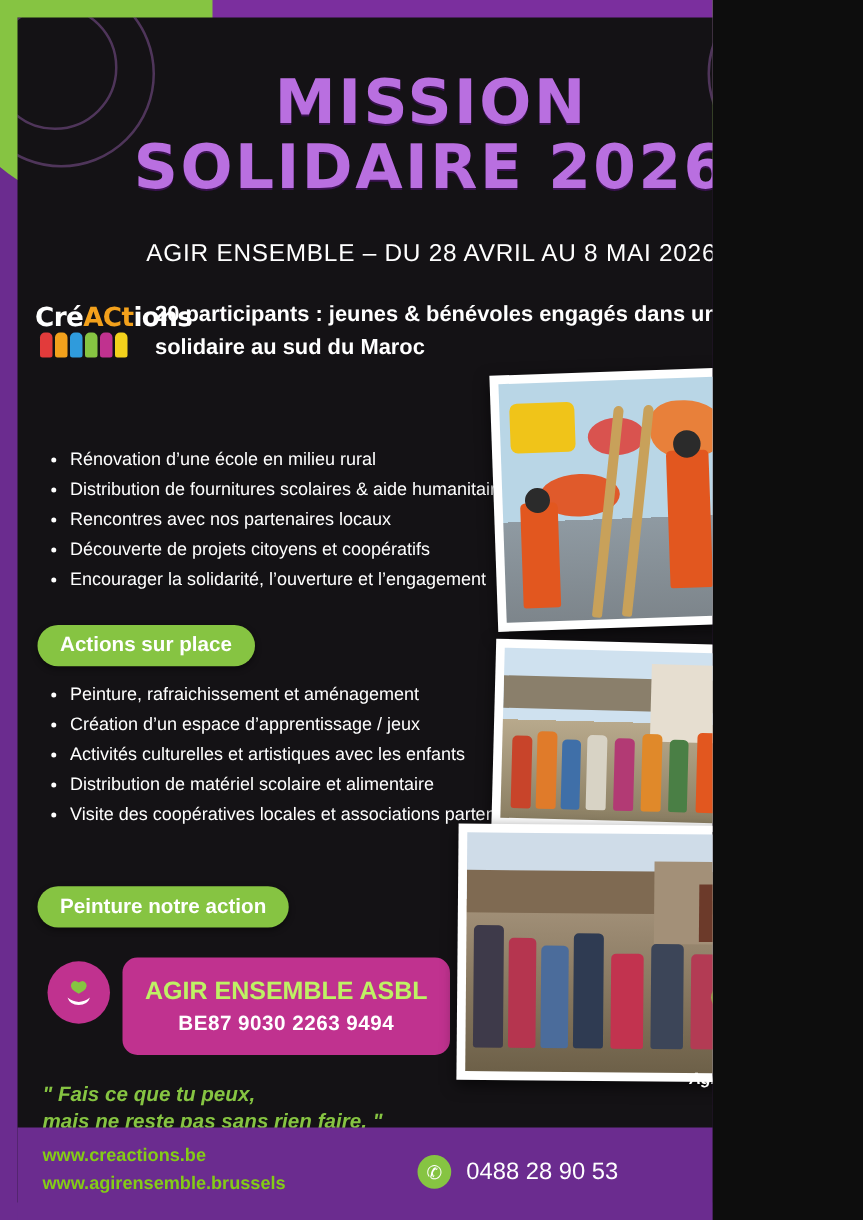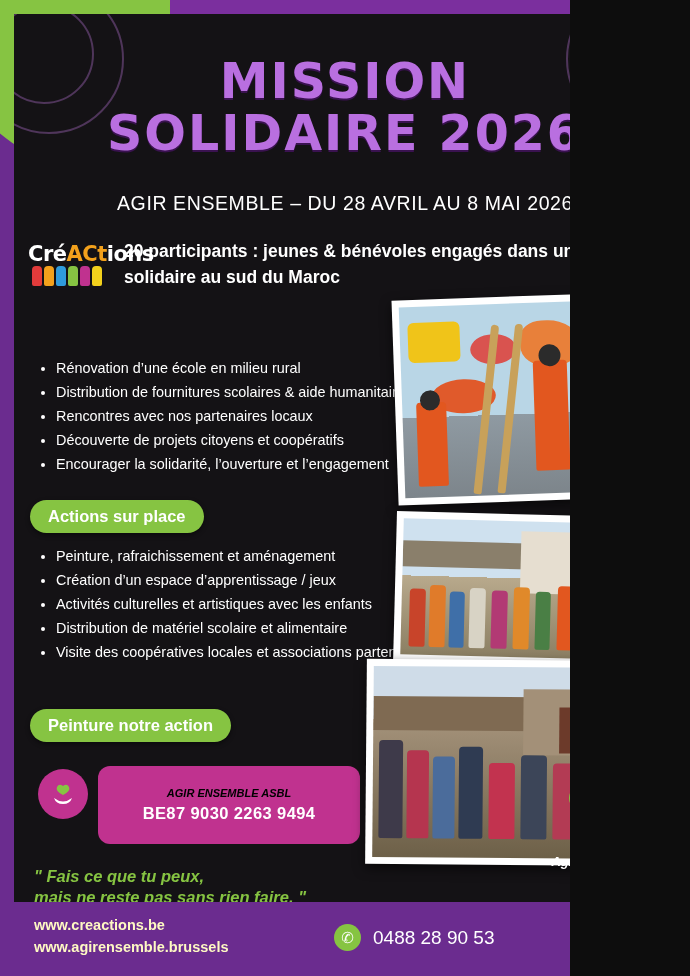--- a/index.html
+++ b/index.html
@@ -137,21 +137,21 @@
   .donate {
     position: absolute;
     left: 84px; top: 752px;
     width: 262px; height: 78px;
     background: #c0328f;
     border-radius: 12px;
     display: flex; flex-direction: column;
     align-items: center; justify-content: center;
     gap: 5px;
   }
-  .donate .org { color: #000000; font-weight: bold; font-size: 11px; font-style: italic; }
+  .donate .org { color: #bef264; font-weight: bold; font-size: 20px; }
   .donate .iban { color: #ffffff; font-weight: bold; font-size: 16.5px; letter-spacing: 0.4px; }
   .hand-badge {
     position: absolute;
     left: 24px; top: 755px;
     width: 50px; height: 50px;
     border-radius: 50%;
     background: #c0328f;
     display: flex; align-items: center; justify-content: center;
   }
   
@@ -166,21 +166,21 @@
   }
   
   .footer {
     position: absolute;
     left: 14px; bottom: 0;
     width: 662px; height: 74px;
     background: #6b2c8f;
   }
   .footer .links {
     position: absolute; left: 20px; top: 13px;
-    color: #fef9c3; font-weight: bold; font-size: 14.5px; line-height: 1.5;
+    color: #84cc16; font-weight: bold; font-size: 14.5px; line-height: 1.5;
   }
   .footer .phone {
     position: absolute; left: 320px; top: 22px;
     display: flex; align-items: center; gap: 12px;
     color: #ffffff; font-size: 19px;
   }
   .phone-circle {
     width: 27px; height: 27px; border-radius: 50%;
     background: #86c442; display: flex; align-items: center; justify-content: center;
     color: #fff; font-size: 15px;

